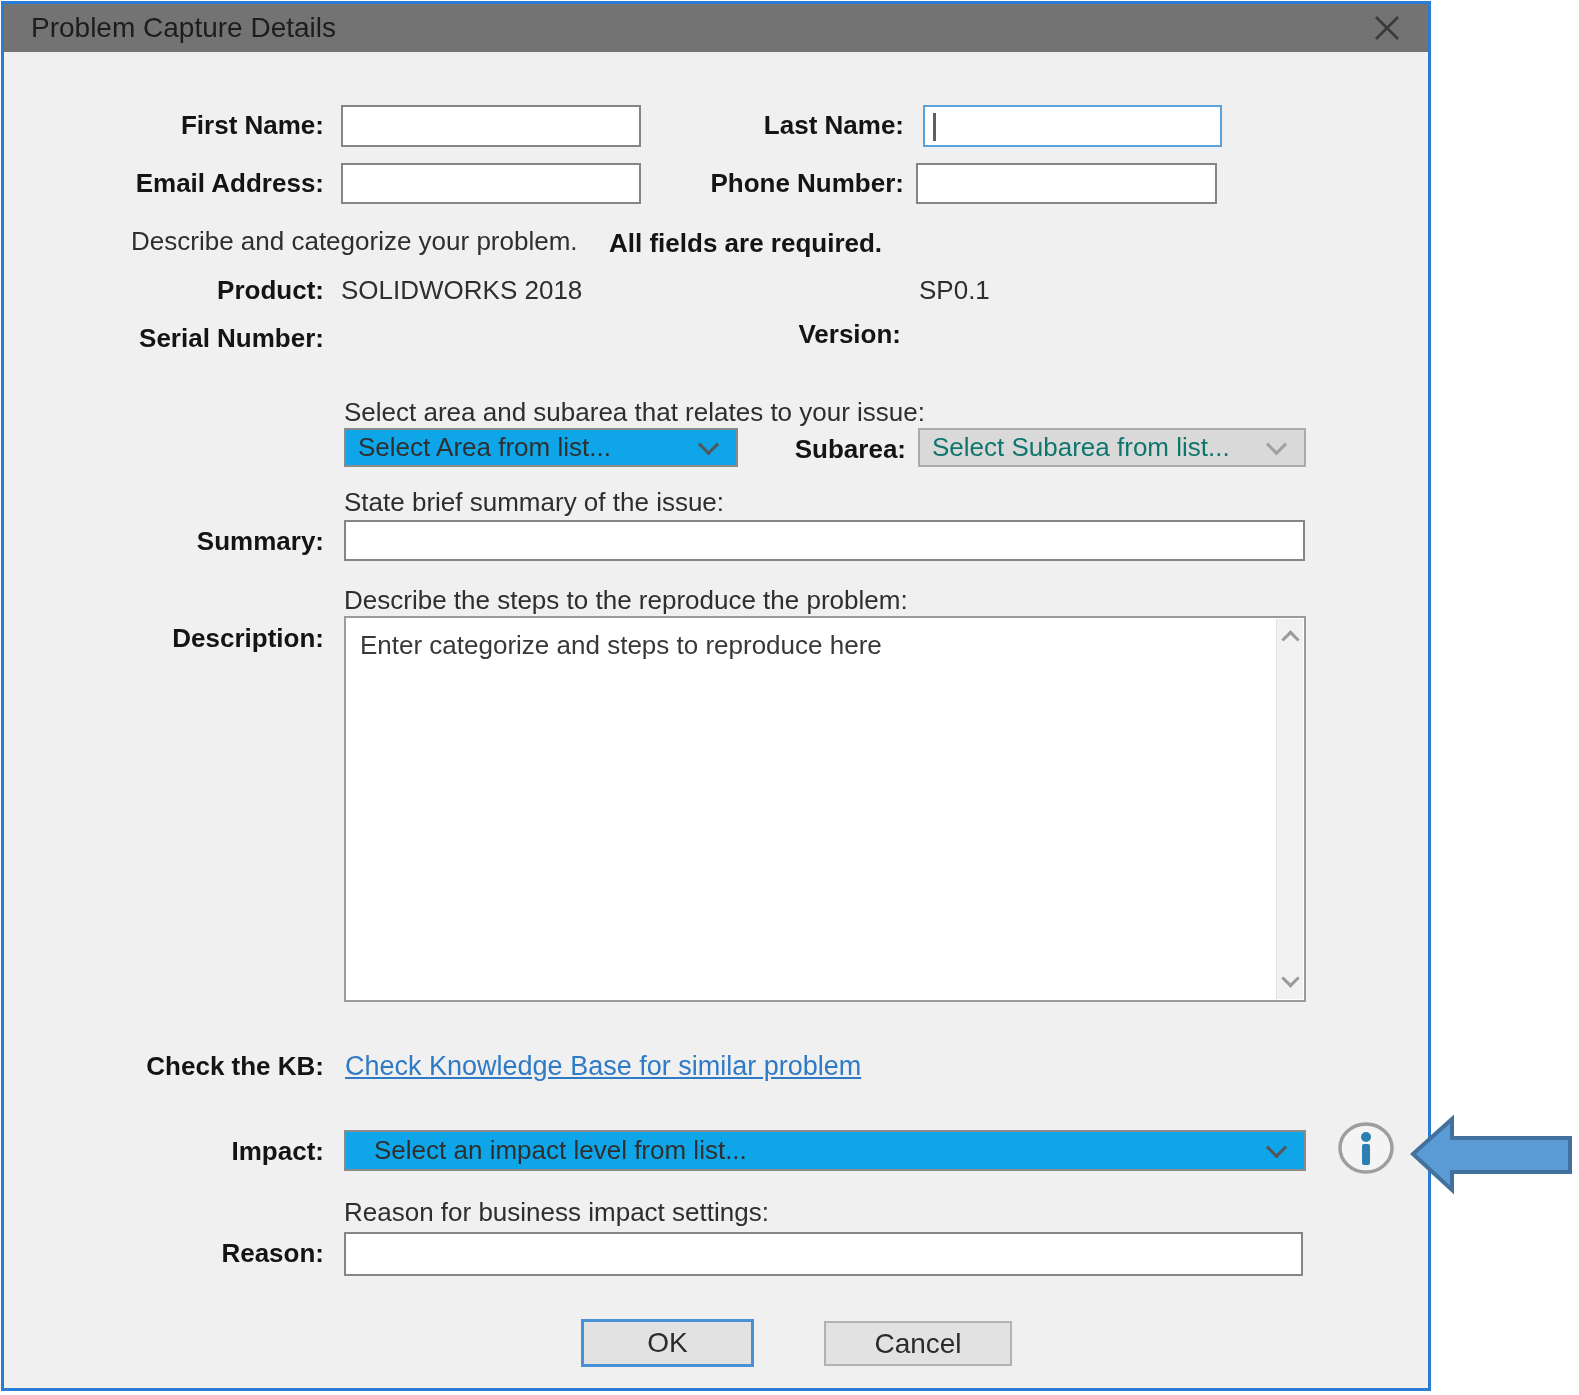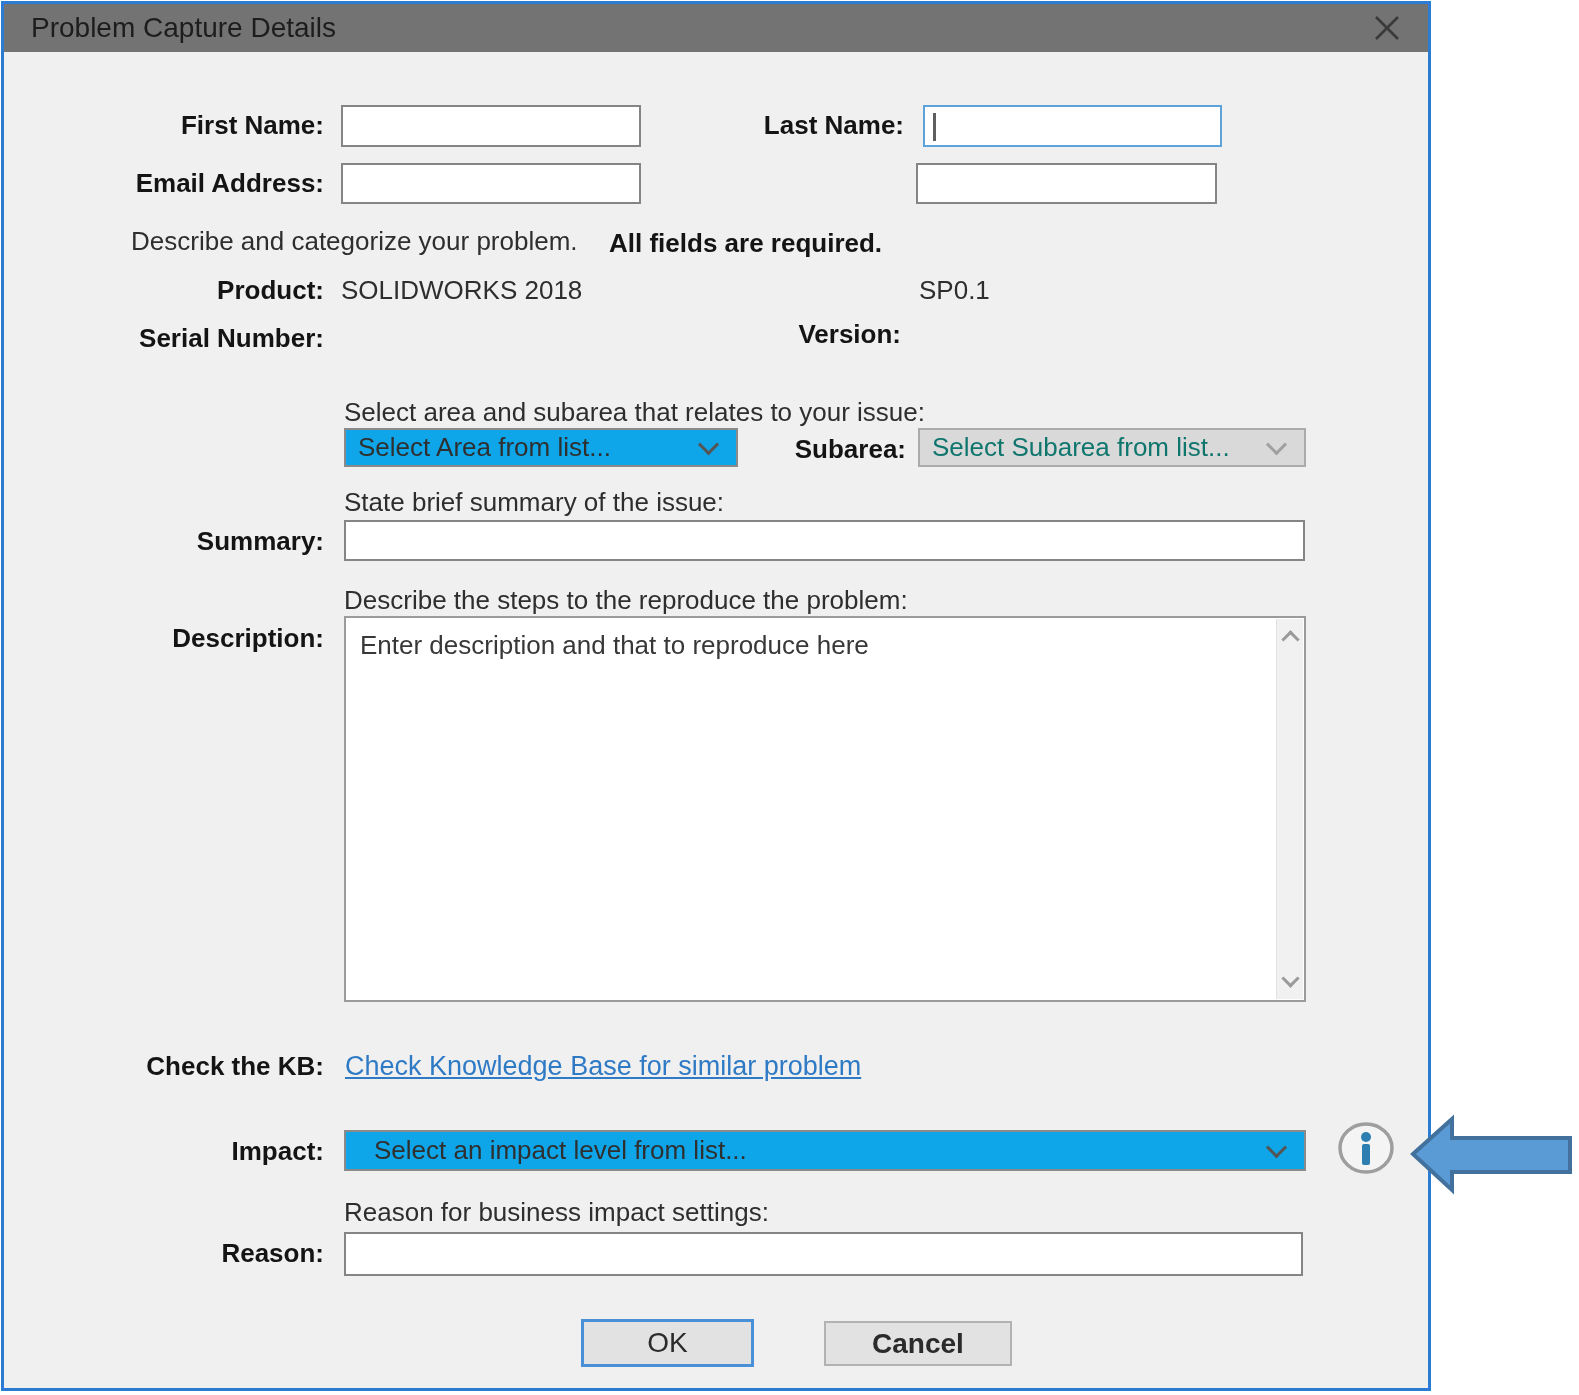--- a/index.html
+++ b/index.html
@@ -88,21 +88,21 @@
   .desc-ta{left:340px;top:612px;width:962px;height:386px;}
   .kb-lbl{left:40px;top:1041px;width:280px;}
   .kb-lnk{left:341px;top:1041px;}
   .impact-lbl{left:40px;top:1126px;width:280px;}
   .impact-dd{left:340px;top:1126px;width:962px;height:41px;padding-left:28px;}
   .info-icn{left:1332px;top:1117px;}
   .reason-cap{left:340px;top:1192px;}
   .reason-lbl{left:40px;top:1228px;width:280px;}
   .reason-input{left:340px;top:1228px;width:959px;height:44px;}
   .ok-btn{left:577px;top:1315px;width:173px;height:48px;}
-  .cancel-btn{left:820px;top:1317px;width:188px;height:45px;font-weight:bold;}
+  .cancel-btn{left:820px;top:1317px;width:188px;height:45px;}
 </style>
 </head>
 <body>
 
 <div class="dialog">
 
   <div class="titlebar">
     <div class="title-text">Problem Capture Details</div>
     <div class="close-btn">
       <svg width="30" height="30" viewBox="0 0 30 30">
@@ -113,20 +113,21 @@
   </div>
 
   <div class="lbl fn-lbl">First Name:</div>
   <input class="ti fn-input" value="" style="">
   <div class="lbl ln-lbl">Last Name:</div>
   <div class="ti ln-input focused">
     <div class="caret"></div>
   </div>
   <div class="lbl em-lbl">Email Address:</div>
   <input class="ti em-input" value="" style="">
+  <div class="lbl ph-lbl">Phone Number:</div>
   <input class="ti ph-input" value="" style="">
 
   <div class="cap intro-text">Describe and categorize your problem.</div>
   <div class="cap required-text">All fields are required.</div>
 
   <div class="lbl product-lbl">Product:</div>
   <div class="val product-val">SOLIDWORKS 2018</div>
   <div class="lbl version-lbl">Version:</div>
   <div class="val version-val">SP0.1</div>
   <div class="lbl serial-lbl">Serial Number:</div>
@@ -142,21 +143,21 @@
     <span class="chev"></span>
   </div>
 
   <div class="cap summary-cap">State brief summary of the issue:</div>
   <div class="lbl summary-lbl">Summary:</div>
   <input class="ti summary-input" value="" style="">
 
   <div class="cap desc-cap">Describe the steps to the reproduce the problem:</div>
   <div class="lbl desc-lbl">Description:</div>
   <div class="ta desc-ta">
-    <div class="ta-text">Enter description and that to reproduce here</div>
+    <div class="ta-text">Enter categorize and steps to reproduce here</div>
     <div class="sb">
       <span class="sb-arrow sb-up"></span>
       <span class="sb-arrow sb-down"></span>
     </div>
   </div>
 
   <div class="lbl kb-lbl">Check the KB:</div>
   <a class="kb-link kb-lnk">Check Knowledge Base for similar problem</a>
 
   <div class="lbl impact-lbl">Impact:</div>

